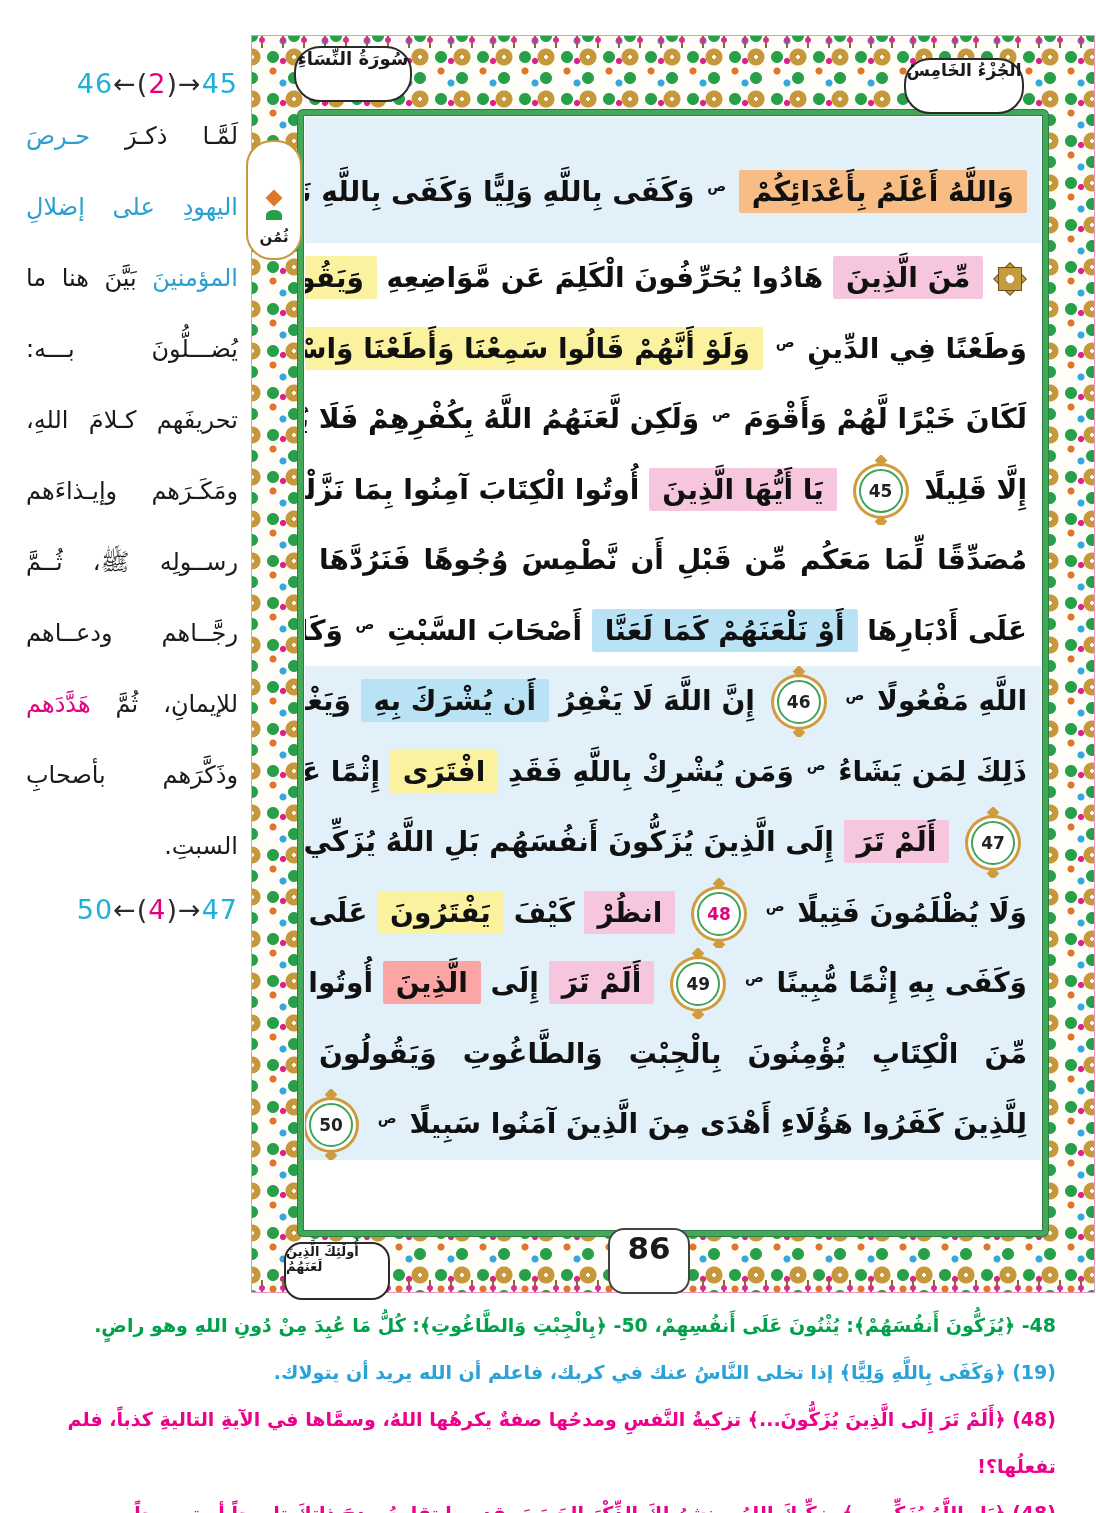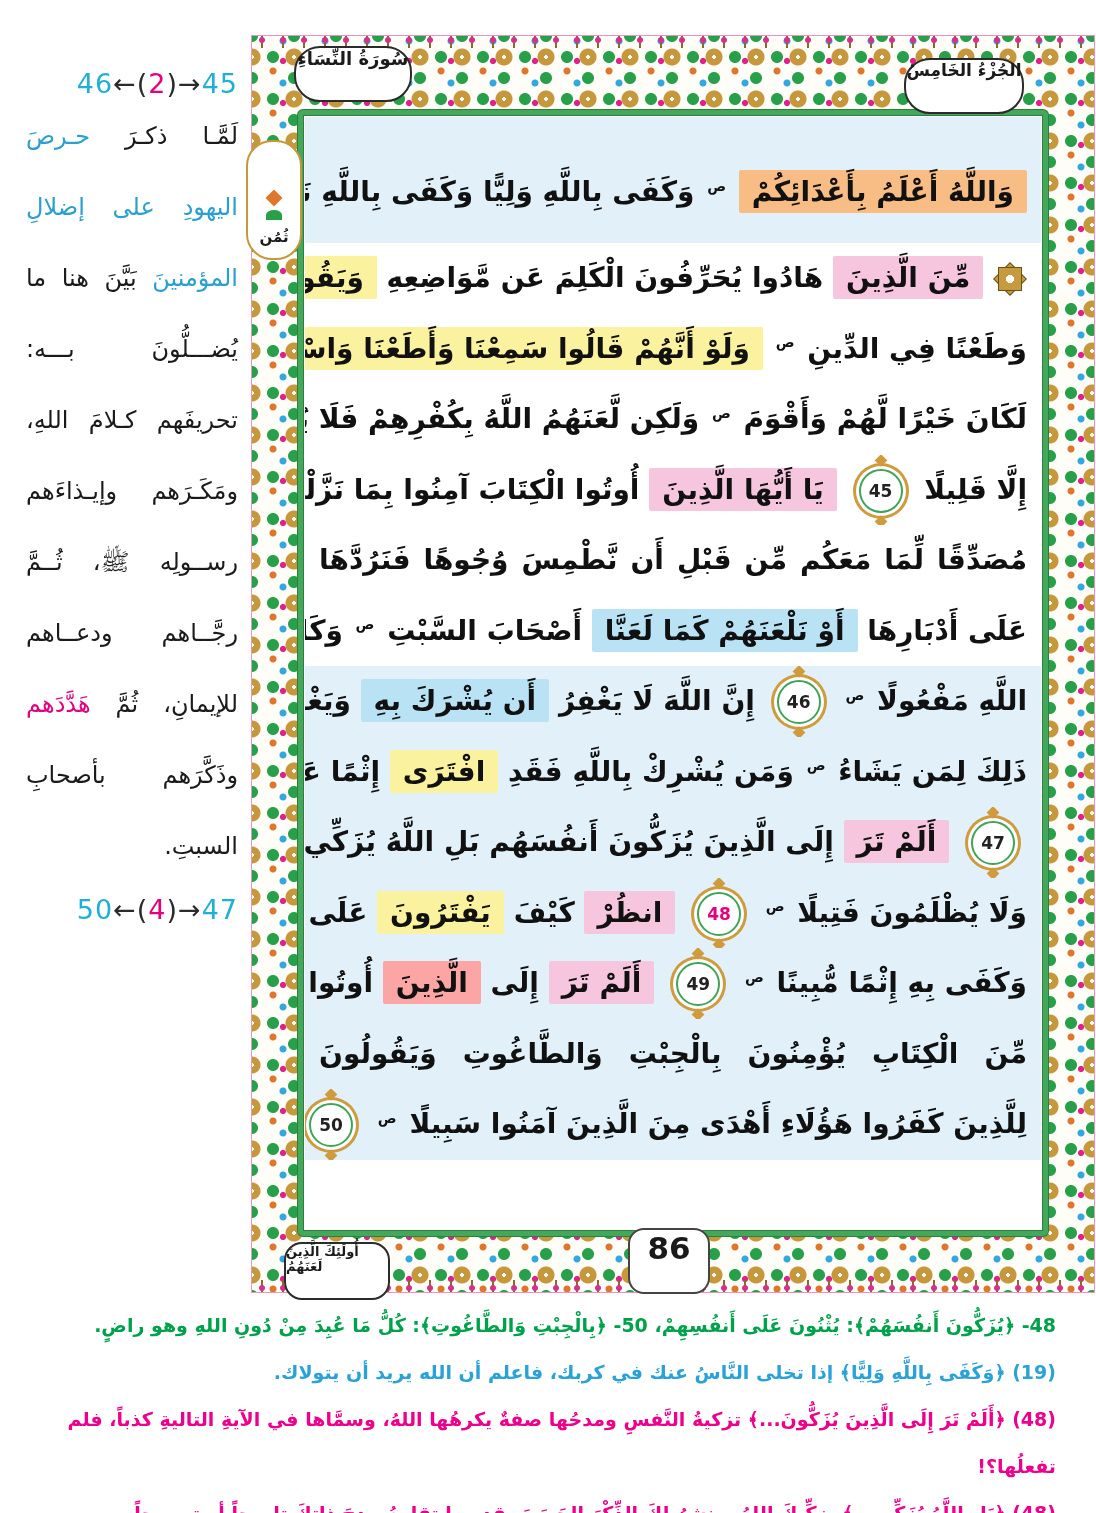--- a/index.html
+++ b/index.html
@@ -78,21 +78,21 @@
   .star{position:relative;display:inline-block;width:26px;height:26px;vertical-align:middle;margin:0 4px;}
   .star::before{content:"";position:absolute;inset:2px;background:#c69b3f;transform:rotate(45deg);box-shadow:0 0 0 1px #6b4f17;}
   .star::after{content:"";position:absolute;inset:2px;background:radial-gradient(circle,#fff 0 4px,#c69b3f 4px 100%);box-shadow:0 0 0 1px #6b4f17;}
 
   
   .cartouche{position:absolute;background:#fff;border:2px solid #2b2b2b;border-radius:26px;
     display:flex;justify-content:center;font-weight:700;z-index:5;}
   .cart-surah{left:42px;top:10px;width:114px;height:52px;font-size:18px;}
   .cart-juz{left:652px;top:10px;width:116px;height:52px;font-size:17px;margin-top:12px;}
   .cart-catch{left:-6px;top:1206px;width:102px;height:54px;font-size:13px;border-radius:18px;margin-left:38px;}
-  .cart-page{left:376px;top:1192px;width:78px;height:62px;font-size:31px;border-radius:16px;border-color:#444;}
+  .cart-page{left:356px;top:1192px;width:78px;height:62px;font-size:31px;border-radius:16px;border-color:#444;}
 
   
   .footnotes{position:absolute;left:40px;right:40px;top:1302px;direction:rtl;text-align:right;}
   .fnote{font-size:19px;line-height:47px;font-weight:700;}
   .fn-green{color:#00a14b;}
   .fn-blue{color:#2aa2d8;}
   .fn-magenta{color:#ec008c;}
 </style>
 </head>
 <body>

